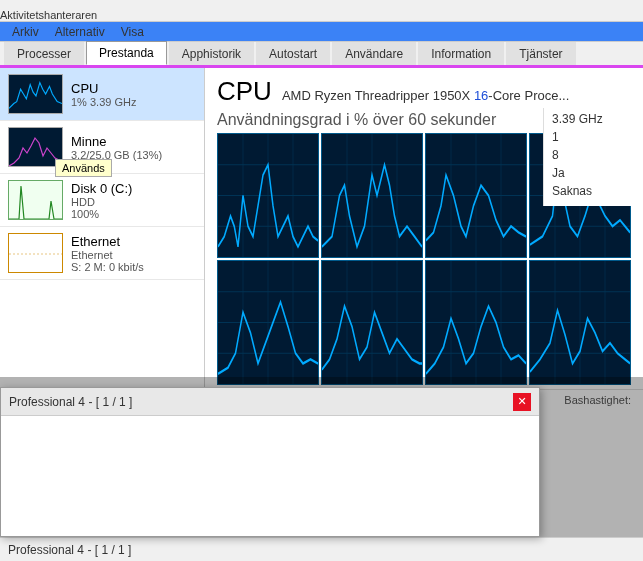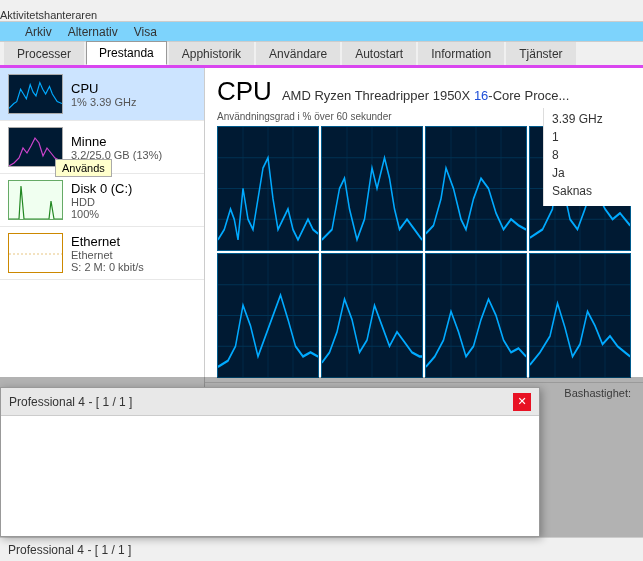--- a/index.html
+++ b/index.html
@@ -22,25 +22,25 @@
       padding: 0 0;
       border-bottom: 1px solid #ccc;
     }
     .title-bar-text {
       font-size: 11px;
       color: #333;
     }
 
     
     .menu-bar {
-      background: #7dd3fc;
+      background: #3b82f6;
       height: 20px;
       display: flex;
       align-items: center;
-      padding: 0 17px;
+      padding: 0 4px;
       border-bottom: 1px solid #ccc;
     }
     .menu-item {
       padding: 2px 8px;
       font-size: 12px;
       cursor: pointer;
       color: #333;
     }
 
     
@@ -150,21 +150,21 @@
     .cpu-model {
       font-size: 13px;
       color: #333;
     }
     .cpu-highlight { color: #1d4ed8; }
 
     .graph-label-row {
       display: flex;
       justify-content: space-between;
       padding: 0 12px;
-      font-size: 10px;
+      font-size: 16px;
       color: #555;
     }
 
     
     .cpu-graphs-grid {
       display: grid;
       grid-template-columns: repeat(4, 1fr);
       grid-template-rows: repeat(2, 1fr);
       gap: 2px;
       padding: 4px 12px;
@@ -279,22 +279,22 @@
 <div class="menu-bar">
   <span class="menu-item">Arkiv</span>
   <span class="menu-item">Alternativ</span>
   <span class="menu-item">Visa</span>
 </div>
 
 <div class="tab-bar">
   <div class="tab">Processer</div>
   <div class="tab active">Prestanda</div>
   <div class="tab">Apphistorik</div>
+  <div class="tab">Autostart</div>
   <div class="tab">Användare</div>
-  <div class="tab">Autostart</div>
   <div class="tab">Information</div>
   <div class="tab">Tjänster</div>
 </div>
 
 <div class="main-container">
 
   <div class="sidebar">
 
     <div class="sidebar-item active">
       <div class="sidebar-thumb">

